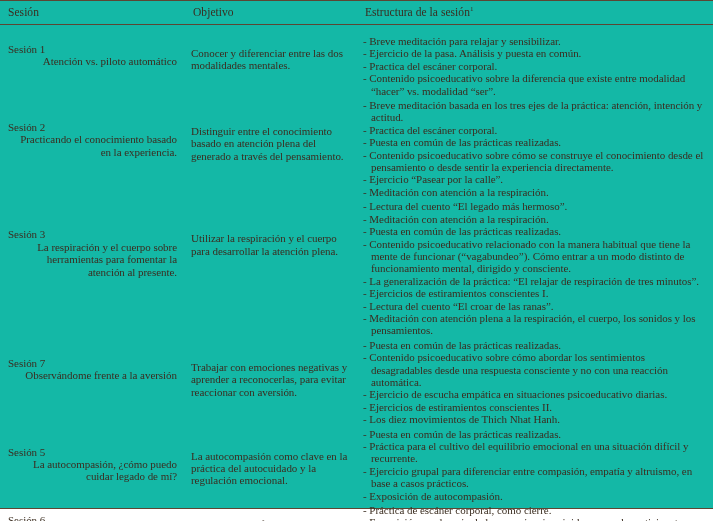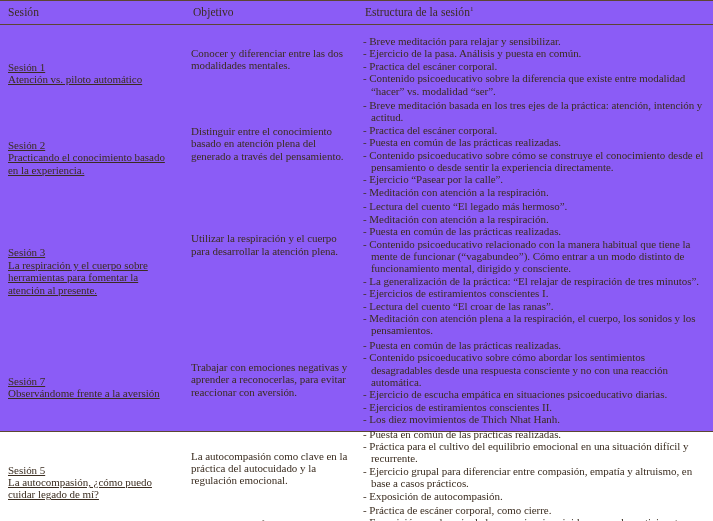--- a/index.html
+++ b/index.html
@@ -9,23 +9,23 @@
   }
   body {
     width: 713px;
     height: 521px;
     overflow: hidden;
     font-family: "Liberation Serif", "DejaVu Serif", serif;
   }
 
   .table-wrap {
     width: 713px;
-    height: 432px;
+    height: 509px;
     box-sizing: border-box;
-    background: #8b5cf6;
+    background: #14b8a6;
     border-top: 1.5px solid #5c4633;
     border-bottom: 1.5px solid #5c4633;
     position: relative;
   }
 
   table.session-table {
     width: 713px;
     border-collapse: collapse;
     table-layout: fixed;
     color: #3b2d20;
@@ -52,28 +52,28 @@
   }
 
   tbody td {
     vertical-align: top;
     font-size: 11px;
     line-height: 12.4px;
     padding: 0;
     letter-spacing: -0.05px;
   }
 
-  td.col-sesion   { padding: 18px 8px 0 8px; text-decoration: underline; }
+  td.col-sesion   { padding: 0 8px 0 8px; }
   td.col-objetivo { padding: 4px 8px 0 6px; }
   td.col-estruct  { padding: 0 6px 0 6px; }
 
   .cell-pad-top { display: block; }
 
   .sesion-title { display: block; }
-  .sesion-sub   { display: block; }
+  .sesion-sub   { display: block; text-align: right; }
 
   .bullets { margin: 0; padding: 0; list-style: none; }
   .bullets li {
     display: block;
     padding-left: 8px;
     text-indent: -8px;
     margin: 0;
   }
   .bullets li .dash { display: inline; }
 

